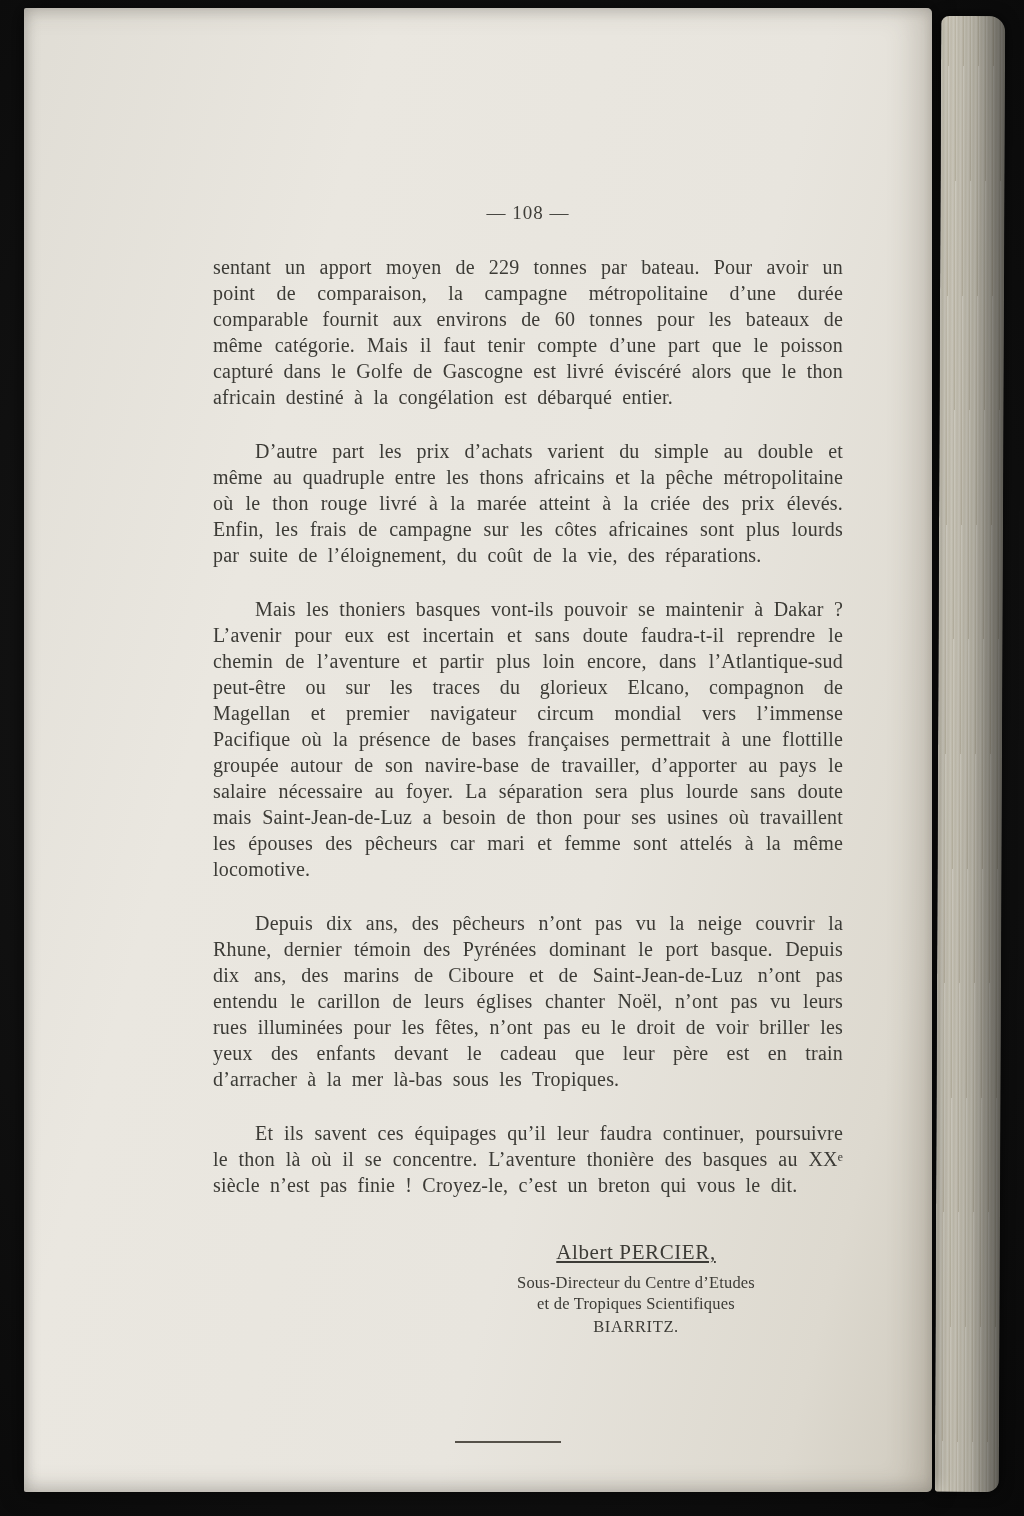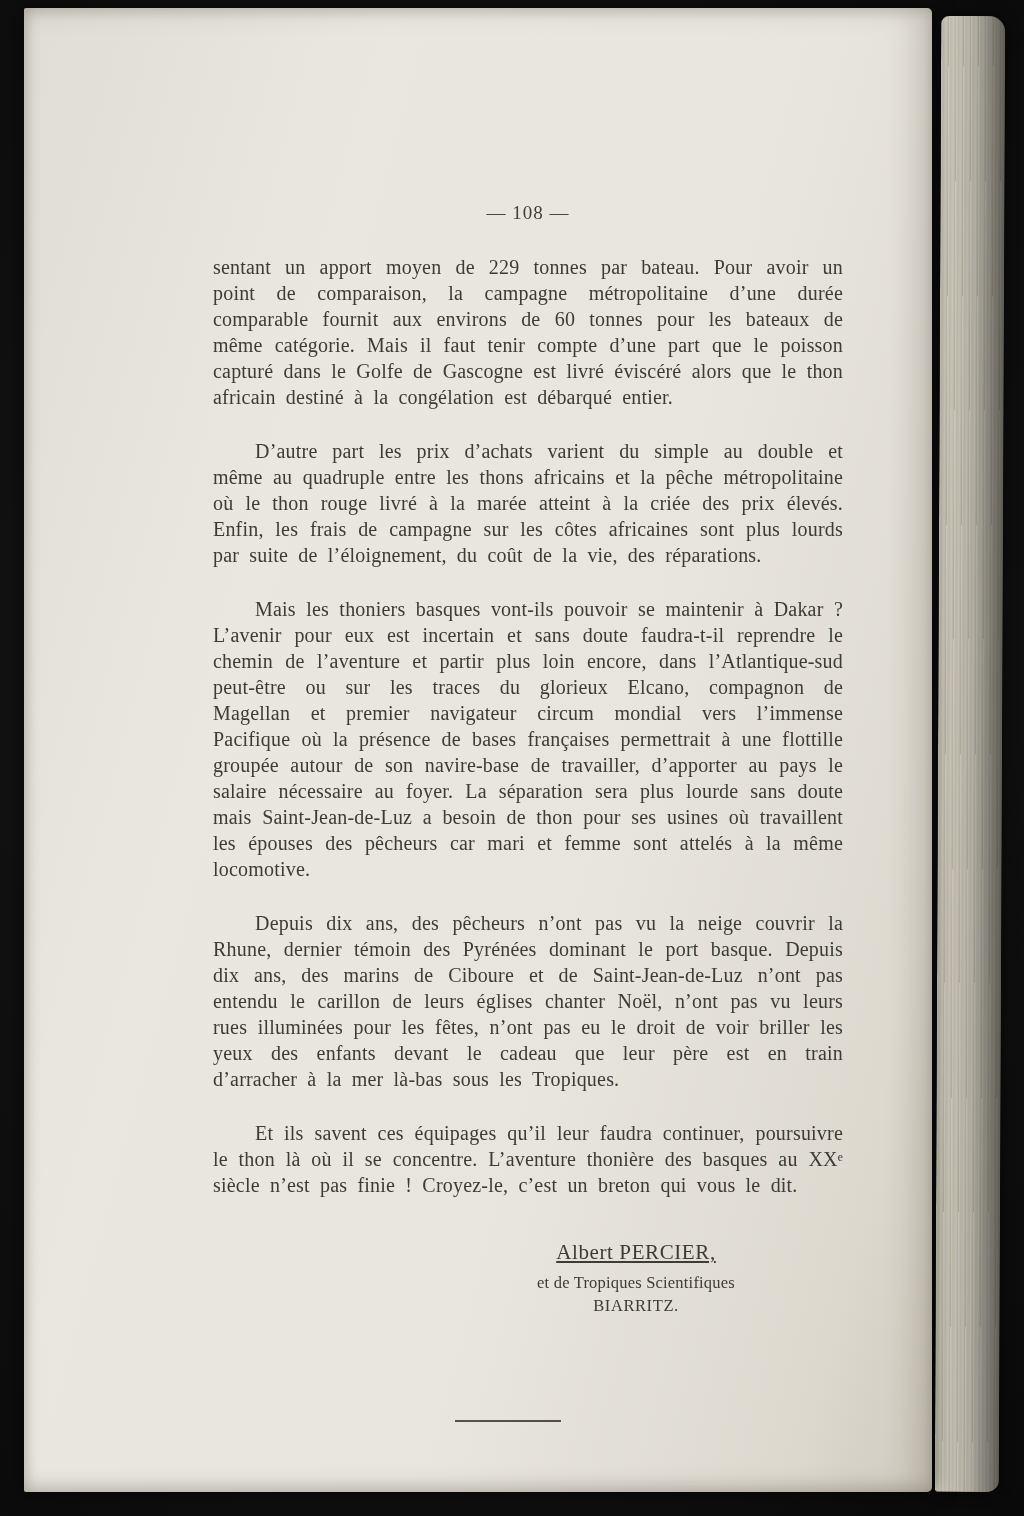--- a/index.html
+++ b/index.html
@@ -125,20 +125,21 @@
     <p class="indent">D’autre part les prix d’achats varient du simple au double et même au quadruple entre les thons africains et la pêche métropolitaine où le thon rouge livré à la marée atteint à la criée des prix élevés. Enfin, les frais de campagne sur les côtes africaines sont plus lourds par suite de l’éloignement, du coût de la vie, des réparations.</p>
 
     <p class="indent">Mais les thoniers basques vont-ils pouvoir se maintenir à Dakar ? L’avenir pour eux est incertain et sans doute faudra-t-il reprendre le chemin de l’aventure et partir plus loin encore, dans l’Atlantique-sud peut-être ou sur les traces du glorieux Elcano, compagnon de Magellan et premier navigateur circum mondial vers l’immense Pacifique où la présence de bases françaises permettrait à une flottille groupée autour de son navire-base de travailler, d’apporter au pays le salaire nécessaire au foyer. La séparation sera plus lourde sans doute mais Saint-Jean-de-Luz a besoin de thon pour ses usines où travaillent les épouses des pêcheurs car mari et femme sont attelés à la même locomotive.</p>
 
     <p class="indent">Depuis dix ans, des pêcheurs n’ont pas vu la neige couvrir la Rhune, dernier témoin des Pyrénées dominant le port basque. Depuis dix ans, des marins de Ciboure et de Saint-Jean-de-Luz n’ont pas entendu le carillon de leurs églises chanter Noël, n’ont pas vu leurs rues illuminées pour les fêtes, n’ont pas eu le droit de voir briller les yeux des enfants devant le cadeau que leur père est en train d’arracher à la mer là-bas sous les Tropiques.</p>
 
     <p class="indent">Et ils savent ces équipages qu’il leur faudra continuer, poursuivre le thon là où il se concentre. L’aventure thonière des basques au XXᵉ siècle n’est pas finie ! Croyez-le, c’est un breton qui vous le dit.</p>
 
     <div class="signature">
       <div class="sig-name">Albert PERCIER,</div>
+      <div class="sig-line">Sous-Directeur du Centre d’Etudes</div>
       <div class="sig-line">et de Tropiques Scientifiques</div>
       <div class="sig-city">BIARRITZ.</div>
     </div>
 
     <div class="end-rule"></div>
 
   </div>
 </div>
 
 </body></html>

